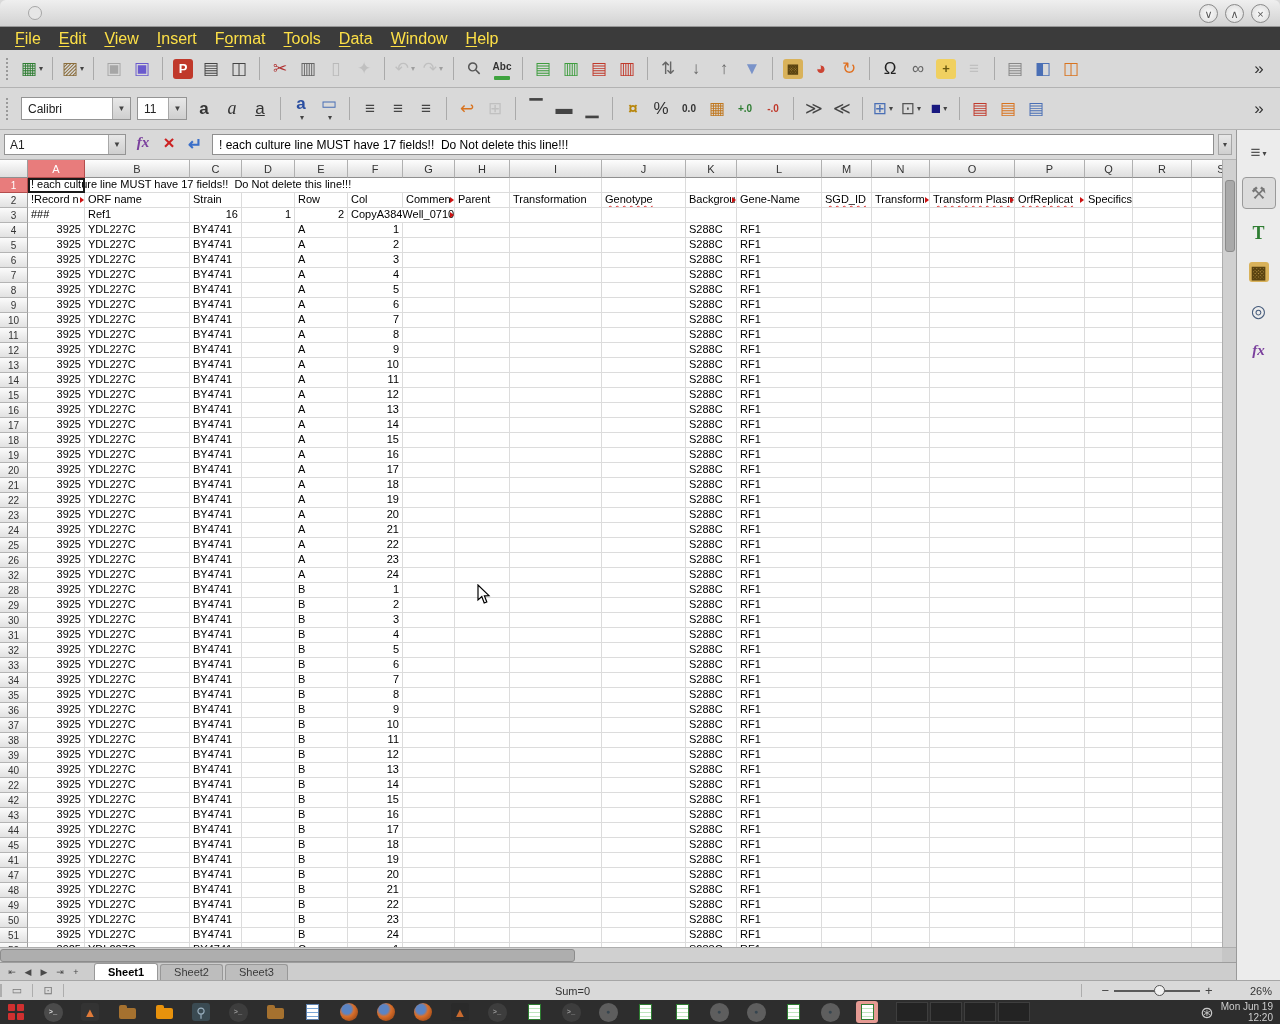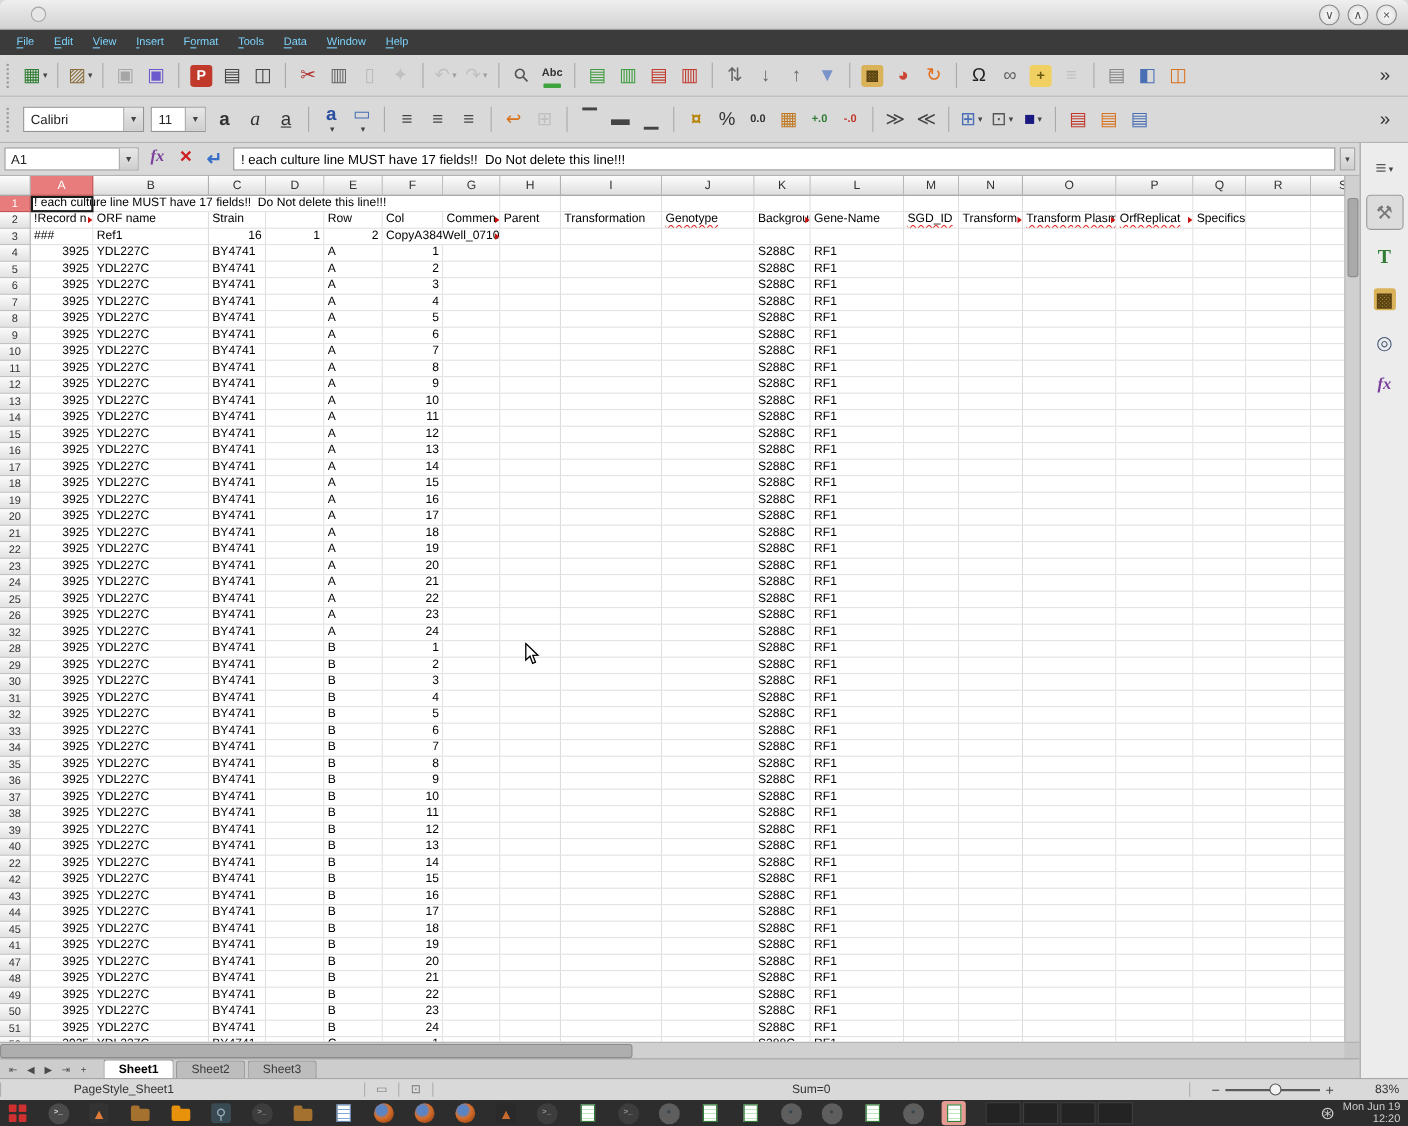--- a/index.html
+++ b/index.html
@@ -8,21 +8,21 @@
   
   .titlebar{height:27px;background:linear-gradient(#efefef,#d2d2d2);border-bottom:1px solid #979797;
             display:flex;align-items:center;position:relative;border-radius:6px 6px 0 0;box-sizing:border-box}
   .winmenu{width:12px;height:12px;border:1px solid #a6a6a6;border-radius:50%;margin-left:28px;background:#e6e6e6}
   .title{position:absolute;left:0;right:0;text-align:center;font-size:13px;font-weight:bold;color:#3c3c3c}
   .winbtns{margin-left:auto;display:flex;gap:7px;padding-right:10px;z-index:2}
   .wbtn{width:19px;height:19px;border-radius:50%;border:1px solid #8a8a8a;background:radial-gradient(#fbfbfb,#dadada);
         color:#555;font-size:11px;line-height:18px;text-align:center;box-sizing:border-box}
   
   .menubar{height:23px;background:var(--menu-bg,#3b3b3b);display:flex;align-items:center;padding-left:6px}
-  .mitem{color:#7dd3fc;font-size:10px;padding:3px 9px}
+  .mitem{color:#fde047;font-size:16px;padding:3px 9px}
   .mitem u{text-underline-offset:2px}
   
   .toolbar{background:#d9d9d9;border-bottom:1px solid #b3b3b3;display:flex;align-items:center;padding:0 4px;box-sizing:border-box}
   #tb1{height:38px}#tb2{height:42px}
   .grip{width:5px;height:22px;border-left:2px dotted #9a9a9a;margin:0 5px 0 2px}
   .tb-items{display:flex;align-items:center;flex:1}
   .tbtn{min-width:26px;height:27px;display:flex;align-items:center;justify-content:center;margin:0 1px;border-radius:3px}
   .tbtn.col{flex-direction:column}
   .tbtn.end{margin-left:auto;margin-right:4px}
   .glyph{font-size:17px;line-height:17px}
@@ -1632,36 +1632,35 @@
           <span class="sglyph" style="color: rgb(68, 90, 122);">◎</span>
         </span>
         <span class="sbtn">
           <span class="sglyph fx" style="color: rgb(122, 63, 157);">fx</span>
         </span>
       </div>
   </div>
 
   <div class="statusbar">
     <span class="ssep"></span>
-    <div class="seg s-style">PageStyle_Sheet1</div>
     <span class="ssep"></span>
     <div class="seg s-ico" id="insico">▭</div>
     <span class="ssep"></span>
     <div class="seg s-ico" id="selico">⊡</div>
     <span class="ssep"></span>
     <div class="seg s-sum">Sum=0</div>
     <span class="ssep"></span>
     <div class="seg s-zoom">
       <span class="zsign" id="zout">−</span>
       <span class="ztrack">
         <span class="zknob"></span>
       </span>
       <span class="zsign" id="zin">+</span>
     </div>
-    <div class="seg s-pct">83%</div>
+    <div class="seg s-pct">26%</div>
   </div>
 
   <div class="taskbar">
     <div id="taskicons">
         <span class="tkico">
           <span class="grid4"></span>
         </span>
         <span class="tkico">
           <span class="circ" style="background: rgb(74, 74, 74); color: rgb(221, 221, 221);">&gt;_</span>
         </span>

